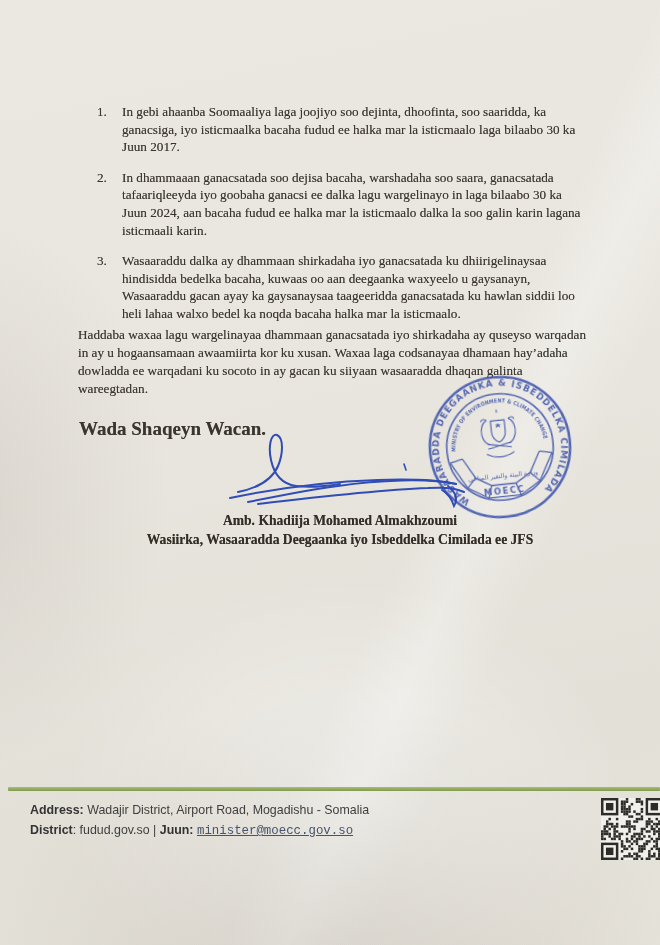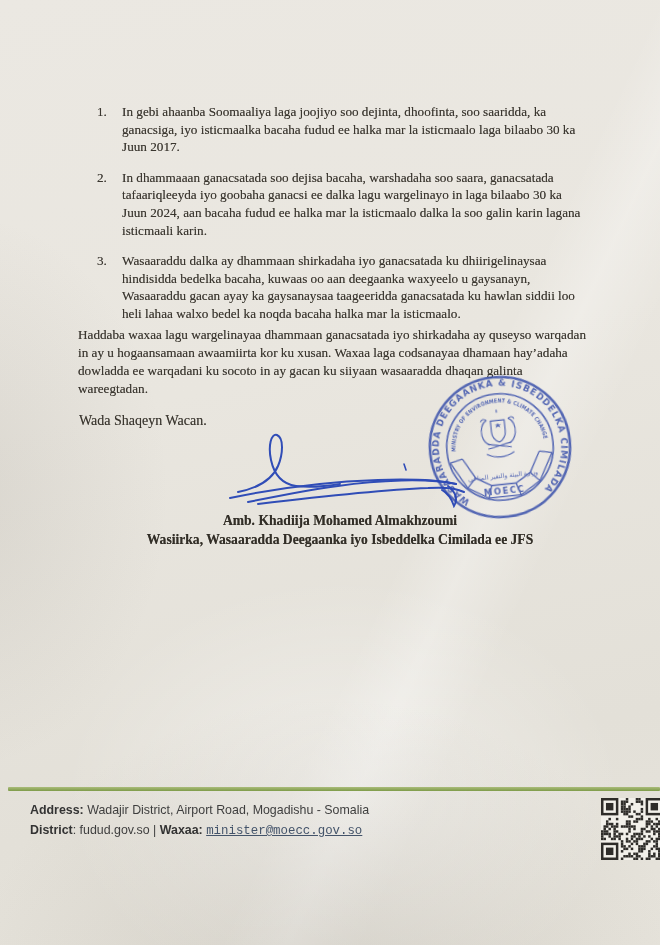--- a/index.html
+++ b/index.html
@@ -13,21 +13,21 @@
       linear-gradient(115deg, rgba(255,255,255,0) 60%, rgba(255,255,255,.28) 66%, rgba(255,255,255,0) 73%),
       linear-gradient(168deg,#ebe8e2 0%, #e9e6df 40%, #e3e0d8 78%, #e6e3db 100%);
   }
   .body-block{position:absolute;left:78px;top:103px;width:506px;font-size:13.2px;line-height:17.6px;
     text-shadow:0 0 .5px rgba(58,54,47,.55);}
   ol.num-list{list-style:none;margin:0;padding:0;}
   ol.num-list li{display:flex;margin:0 0 13px 0;padding-left:19px;}
   ol.num-list .num{flex:none;width:25px;}
   .closing{position:absolute;left:78px;top:313px;width:512px;font-size:13.2px;line-height:18px;
     text-shadow:0 0 .5px rgba(58,54,47,.55);}
-  .farewell{position:absolute;left:79px;top:399px;font-size:14px;text-shadow:0 0 .5px rgba(58,54,47,.55);}
+  .farewell{position:absolute;left:79px;top:399px;font-size:19px;text-shadow:0 0 .5px rgba(58,54,47,.55);font-weight:bold;}
   .sig-ink{position:absolute;left:228px;top:428px;width:240px;height:80px;z-index:3;}
   .stamp{position:absolute;left:421px;top:373px;width:158px;height:148px;z-index:2;
     transform:rotate(-6deg);opacity:.88;filter:blur(.3px);}
   .name-block{position:absolute;left:0;top:511px;width:680px;text-align:center;
     font-weight:bold;font-size:13.6px;line-height:19px;color:#322e27;
     text-shadow:0 0 .5px rgba(50,46,39,.6);}
   .footer-rule{position:absolute;left:8px;top:787px;width:652px;height:4px;
     background:linear-gradient(#aabc7a,#7e9b49);border-radius:1px;}
   .footer-text{position:absolute;left:30px;top:800px;width:620px;text-align:left;
     font-family:"Liberation Sans",sans-serif;font-size:12.4px;line-height:20px;color:#3e3e3e;}
@@ -118,21 +118,21 @@
   <div class="footer-rule"></div>
   <div class="footer-text">
     <div>
       <b>Address:</b>
       <span>Wadajir District, Airport Road, Mogadishu - Somalia</span>
     </div>
     <div>
       <b>District</b>:
       <span>fudud.gov.so</span>
       <span>|</span>
-      <b>Waxaa:</b>
+      <b>Juun:</b>
       <span class="email-link">minister@moecc.gov.so</span>
     </div>
   </div>
 
   <div class="qr">
       <svg viewBox="0 0 62 62">
         <rect x="24.8" y="0" width="2.48" height="2.48" fill="#2e2c29"></rect>
         <rect x="34.72" y="0" width="2.48" height="2.48" fill="#2e2c29"></rect>
         <rect x="37.2" y="0" width="2.48" height="2.48" fill="#2e2c29"></rect>
         <rect x="19.84" y="2.48" width="2.48" height="2.48" fill="#2e2c29"></rect>

